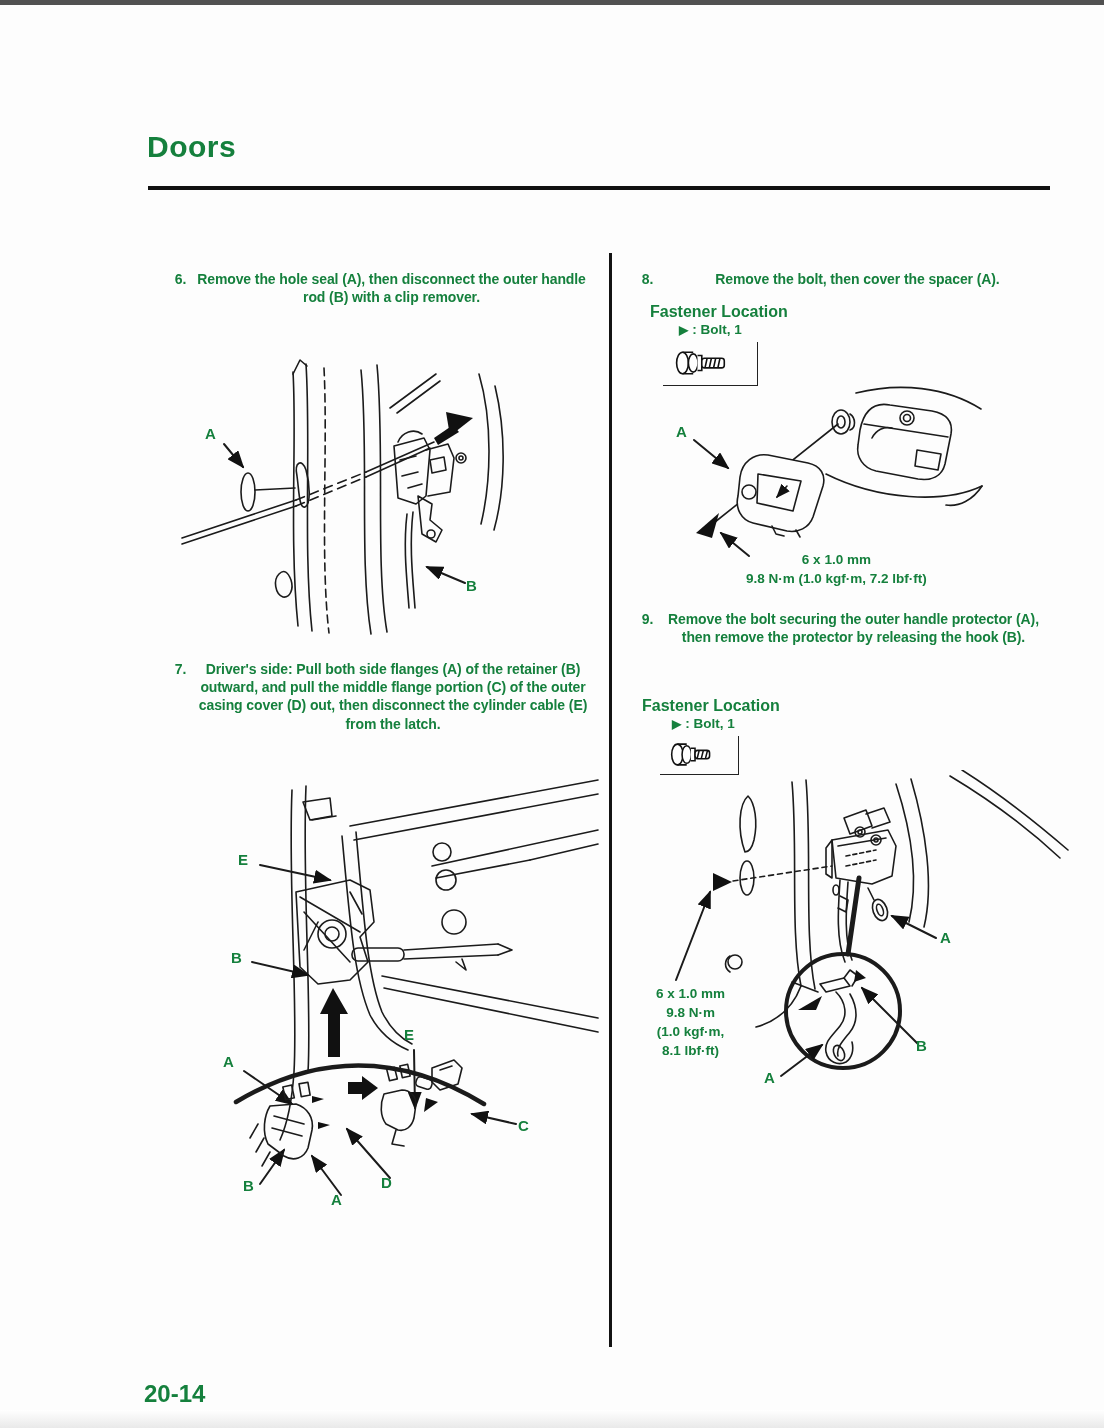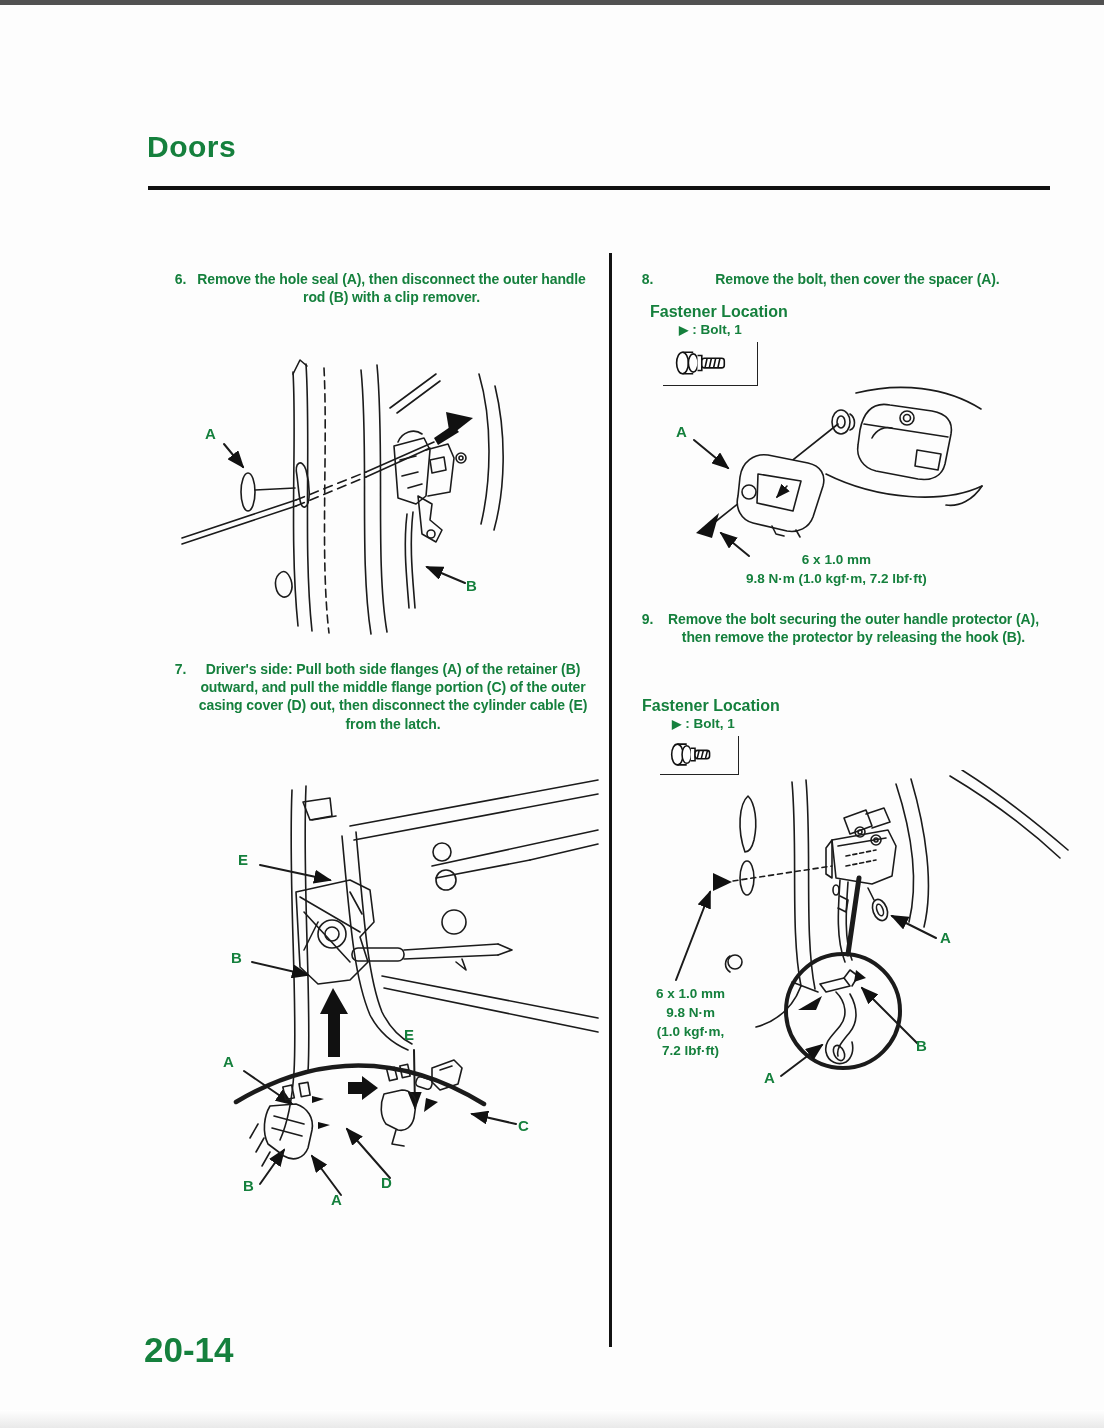--- a/index.html
+++ b/index.html
@@ -25,21 +25,21 @@
   .step-text { flex:1; }
   .figure { position:absolute; }
   .figure svg { display:block; }
   .part-label { position:absolute; font-size:15px; font-weight:700; line-height:1; }
   .torque { position:absolute; font-size:13.5px; font-weight:700; white-space:nowrap; line-height:19px;margin-top:8px; }
   .fastener { position:absolute; }
   .fastener-heading { position:absolute; font-size:16px; font-weight:700; white-space:nowrap; }
   .fastener-row { position:absolute; font-size:13.5px; font-weight:700; white-space:nowrap;padding-left:7px; }
   .fastener-row .tri { font-size:12px; margin-right:4px; }
   .fastener-box { position:absolute; border-right:1.5px solid #222; border-bottom:1.5px solid #222; }
-  .pagenum { position:absolute; left:144px; top:1330px; font-size:35px; font-weight:700; }
+  .pagenum { position:absolute; left:144px; top:1380px; font-size:24px; font-weight:700; }
 </style>
 </head>
 <body>
 
 <div class="page">
   <div class="topbar"></div>
 
   <h1 class="title">Doors</h1>
   <div class="rule"></div>
   <div class="divider"></div>
@@ -335,20 +335,20 @@
           <polygon points="158,240 182,226 176,240"></polygon>
         </g>
       </svg>
       <span class="part-label" style="left:300px;top:160px">A</span>
       <span class="part-label" style="left:276px;top:268px">B</span>
       <span class="part-label" style="left:124px;top:300px">A</span>
       <div class="torque" style="left:16px;top:206px">
         <div>6 x 1.0 mm</div>
         <div>9.8 N·m</div>
         <div>(1.0 kgf·m,</div>
-        <div>7.2 lbf·ft)</div>
+        <div>8.1 lbf·ft)</div>
       </div>
     </div>
   </div>
 
   <div class="pagenum">20-14</div>
   <div class="bottomstrip"></div>
 </div>
 
 </body></html>

